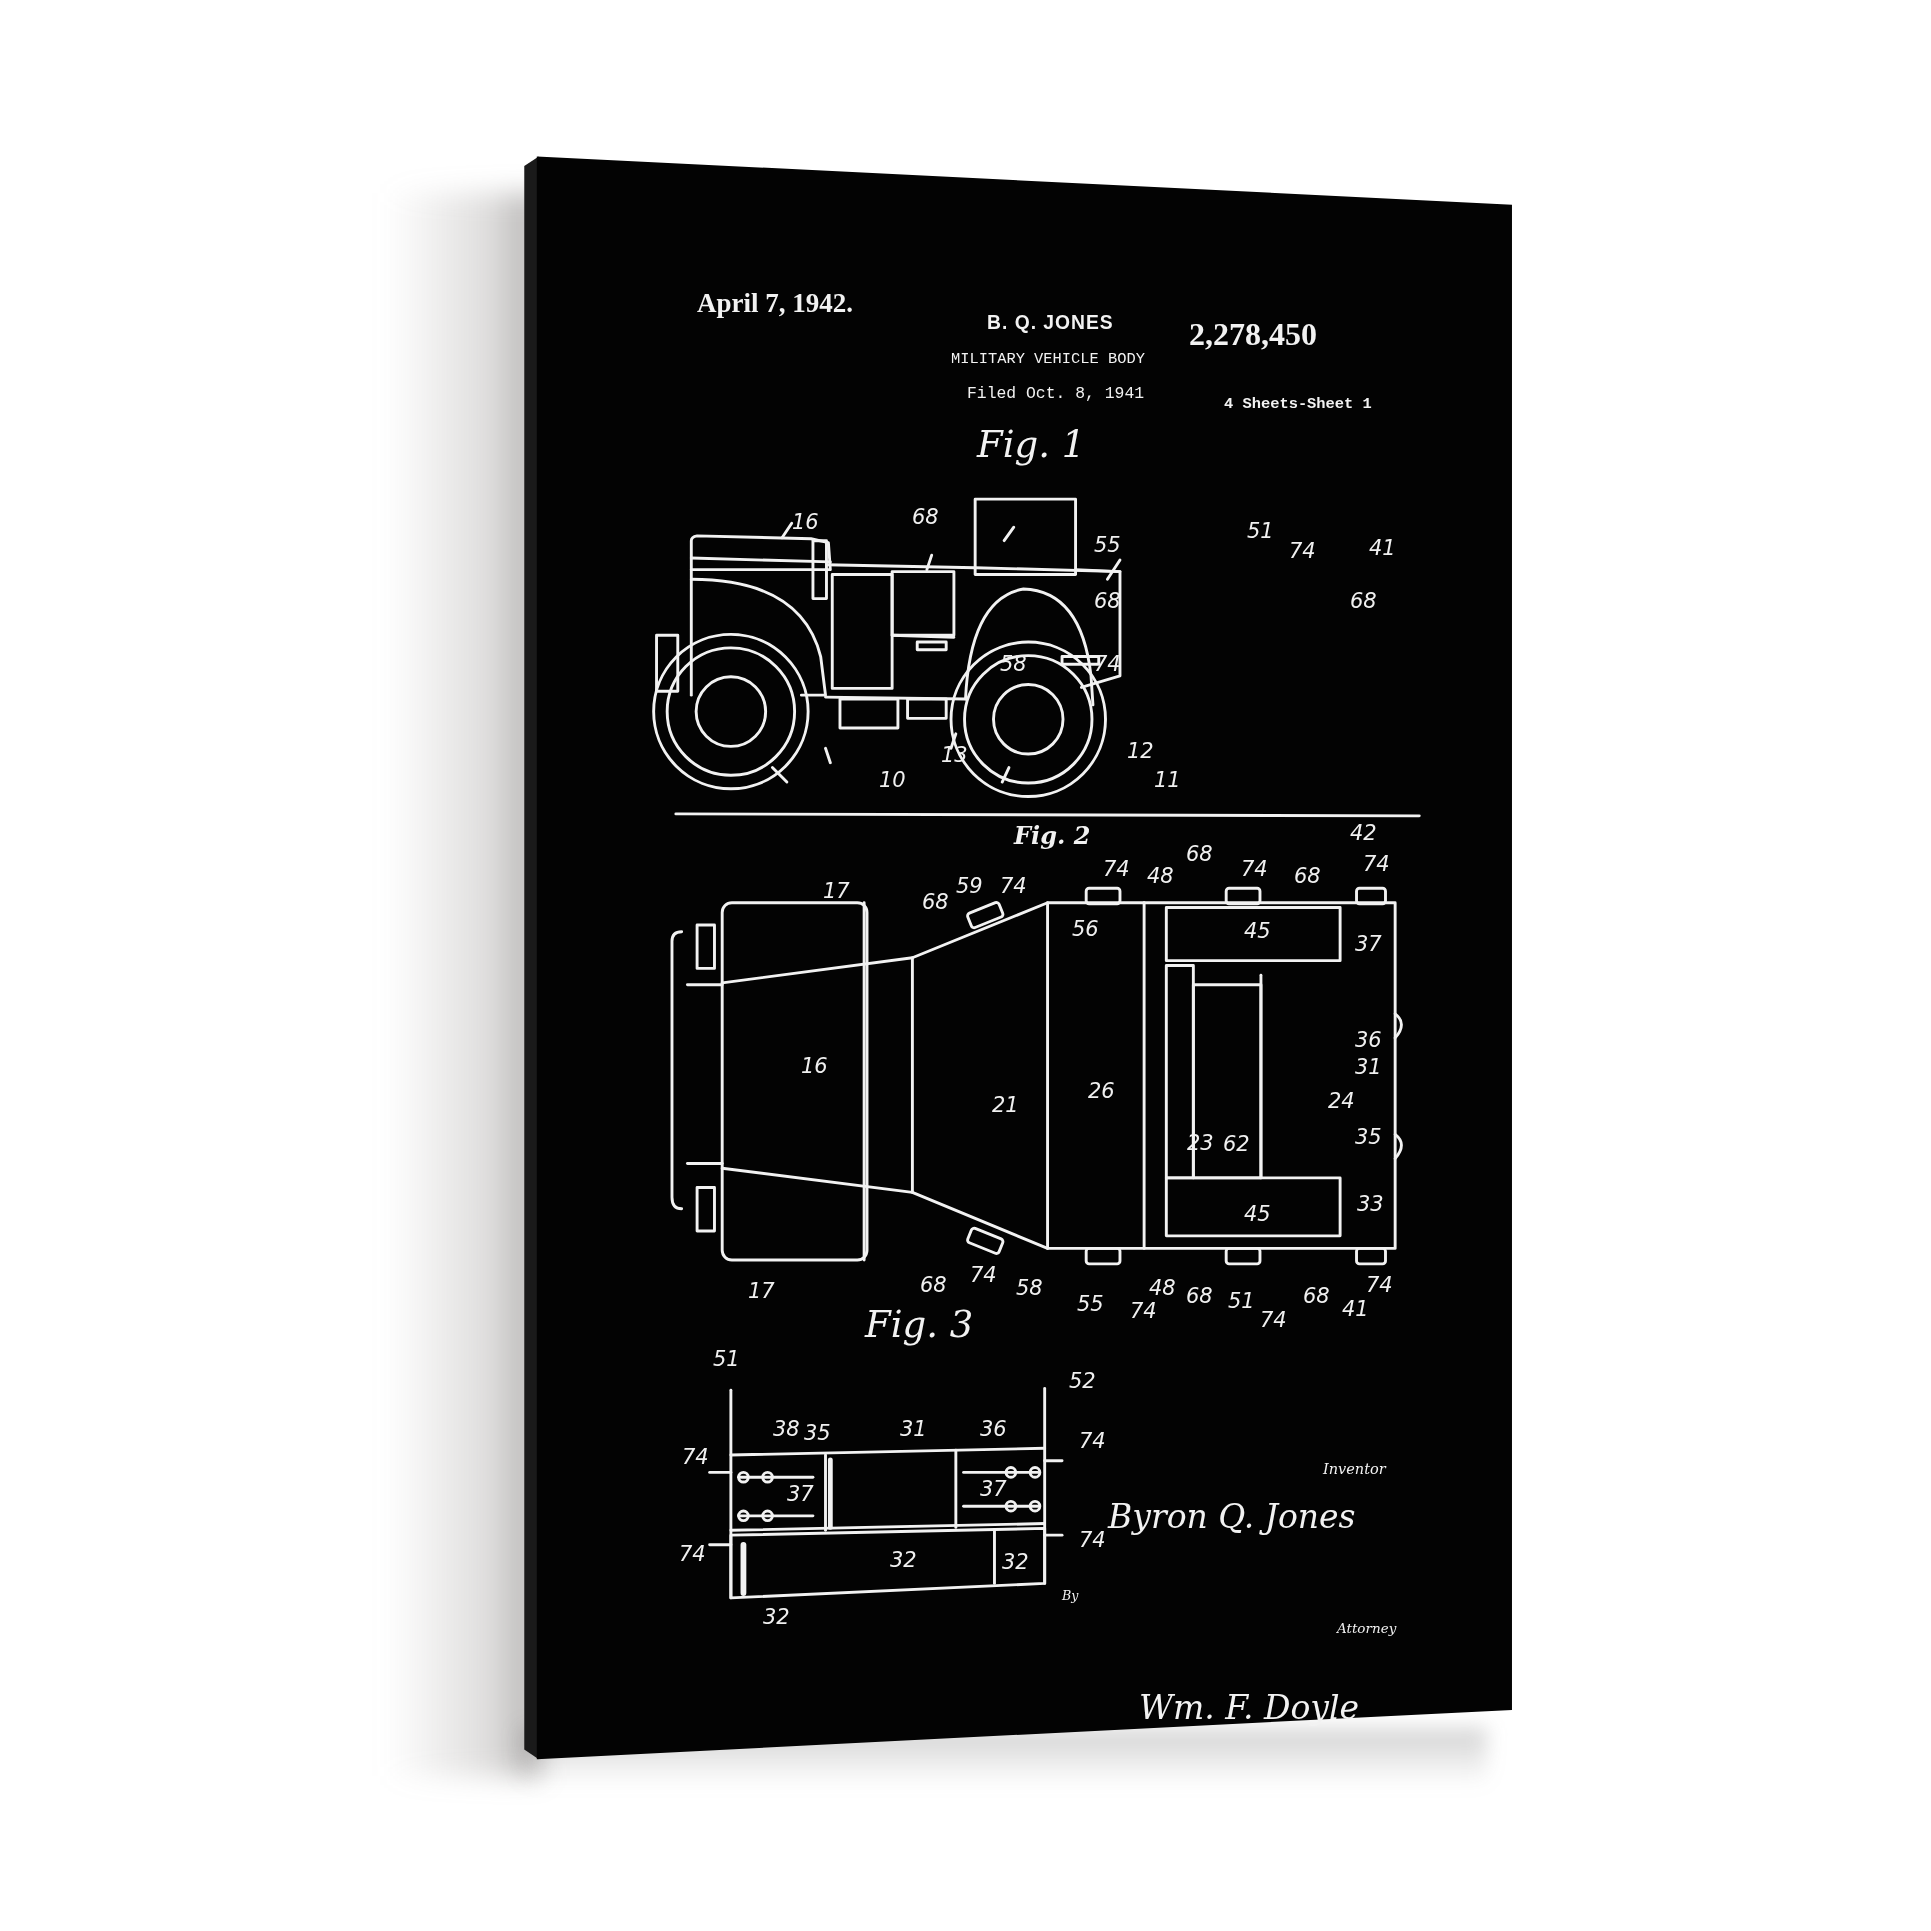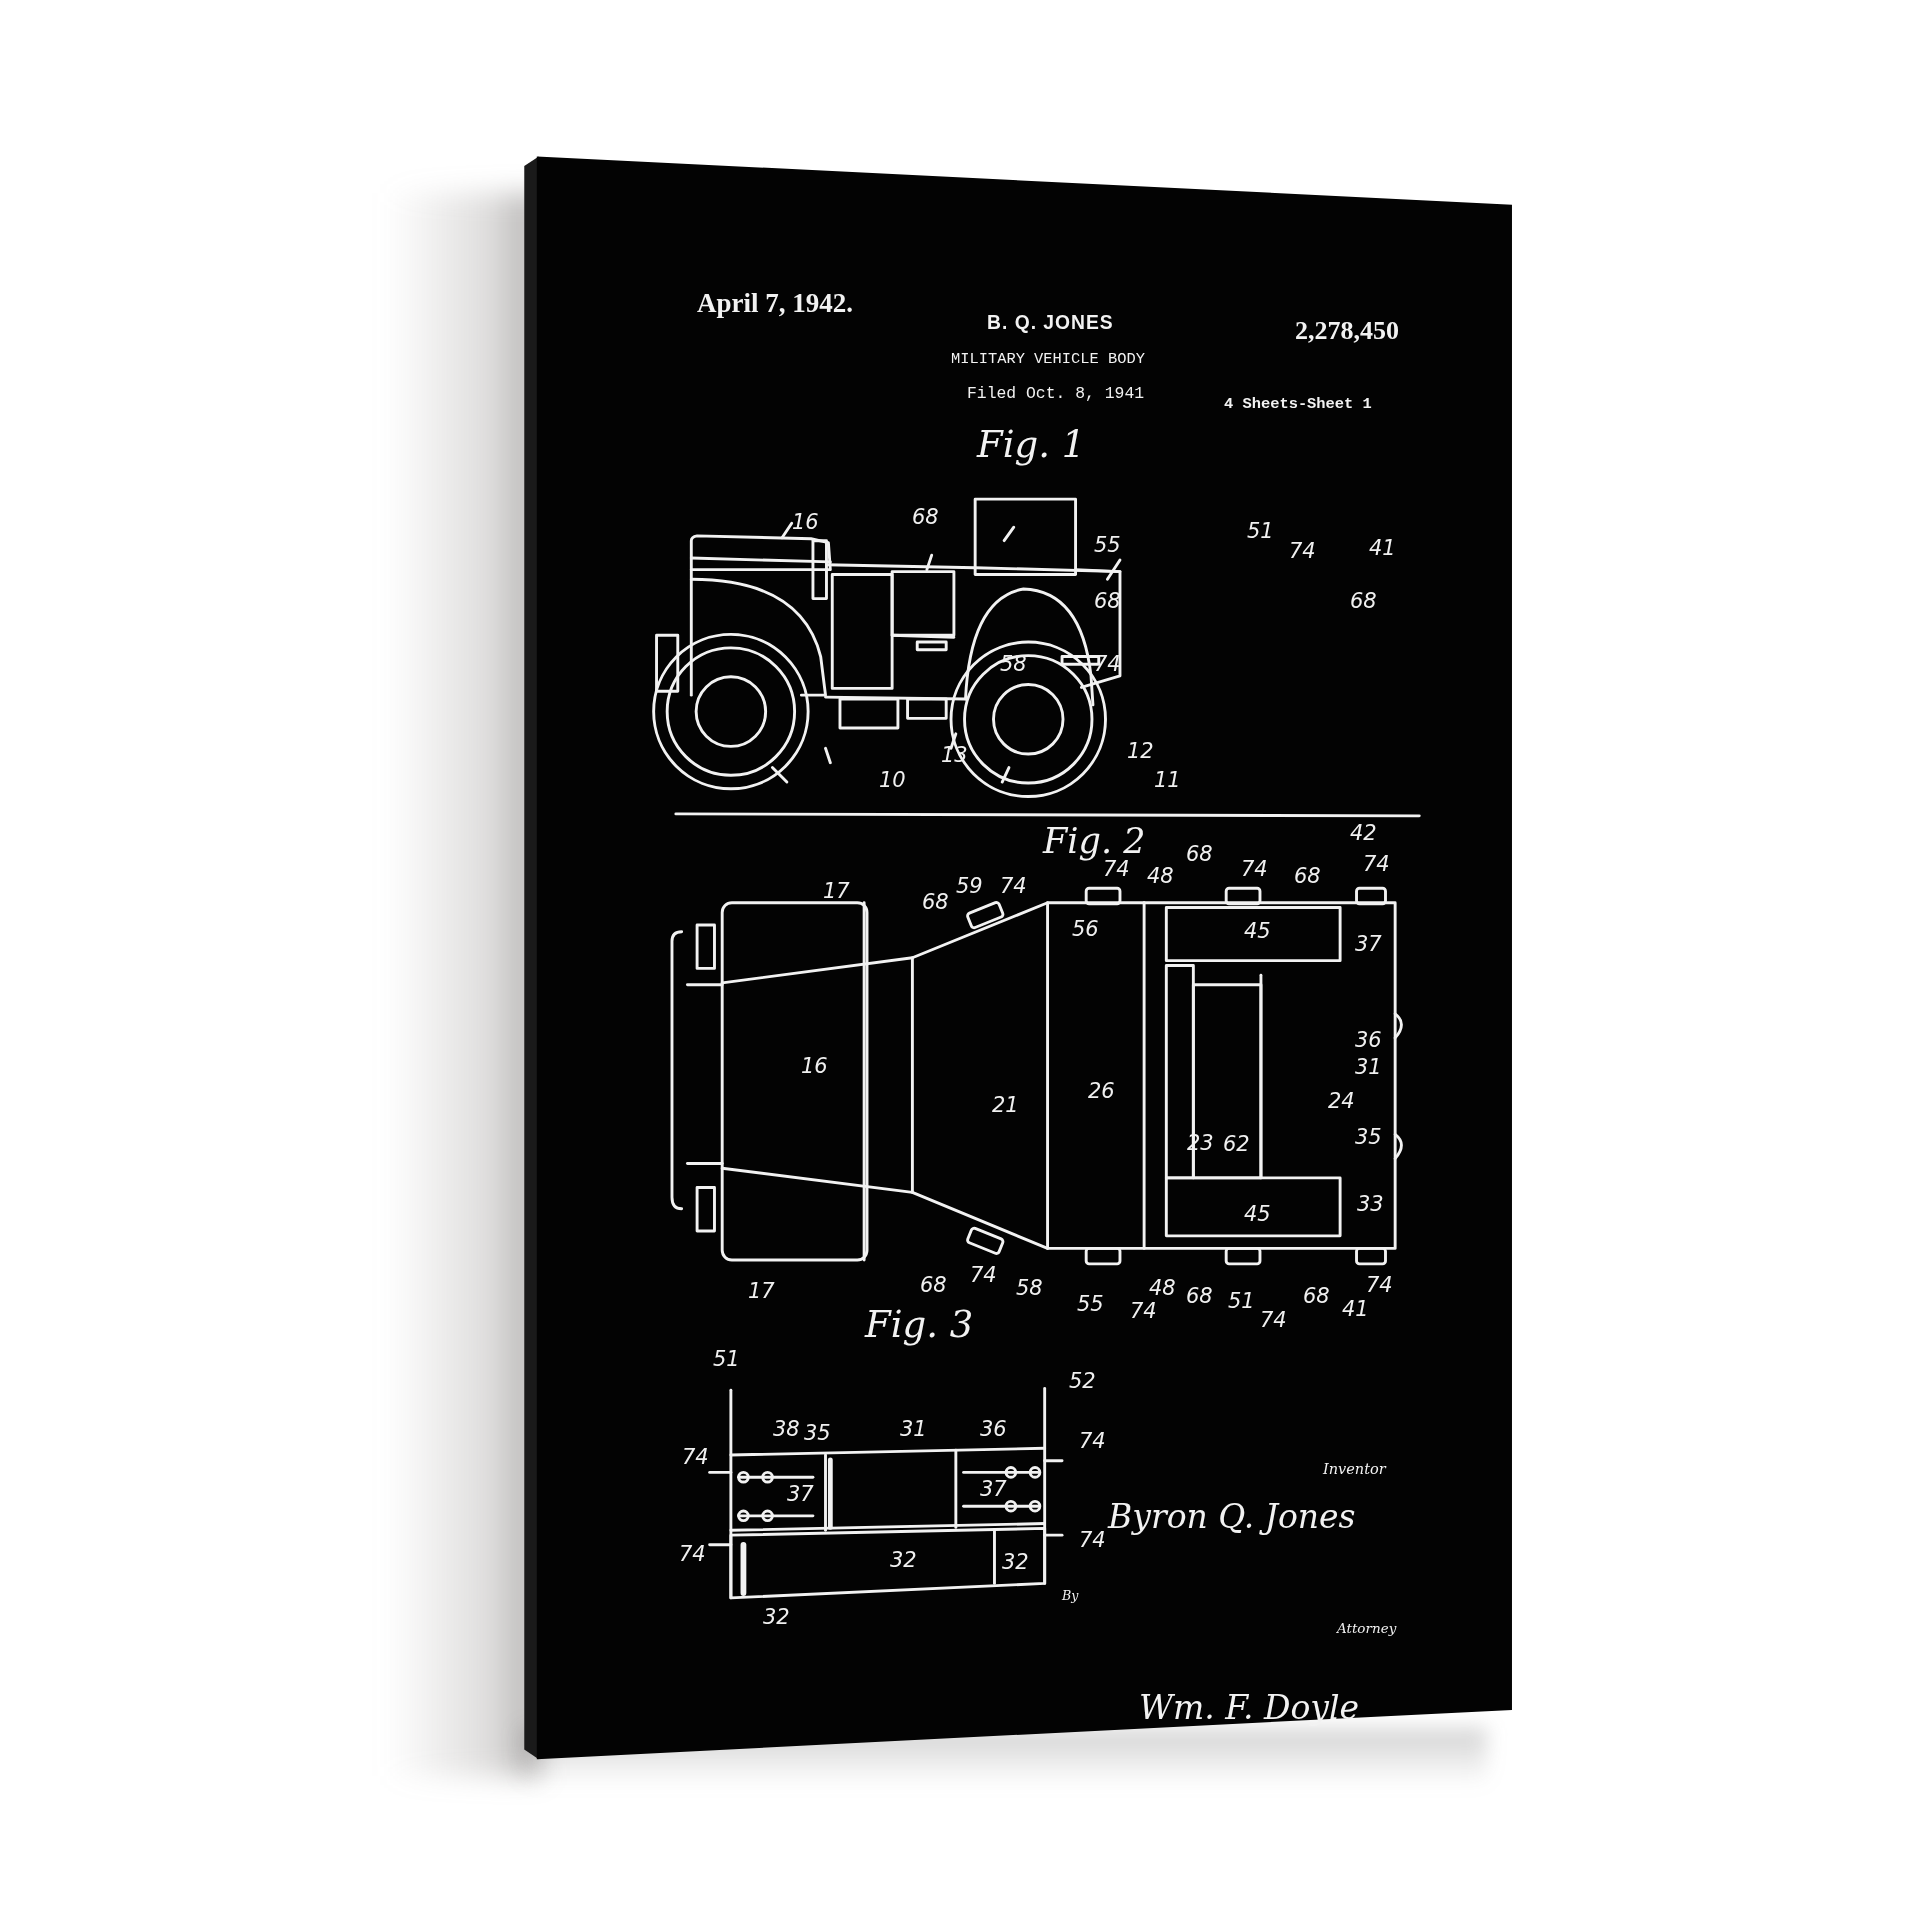--- a/index.html
+++ b/index.html
@@ -160,25 +160,25 @@
         <line x1="770" y1="1600" x2="770" y2="1650" stroke-width="6"></line>
       </g>
 
     </g>
   </svg>
 
   <div class="txt serif-bold" style="left:697px; top:288px; font-size:27px;text-align:center;">April 7, 1942.</div>
   <div class="txt sans-bold" style="left:987px; top:312px; font-size:19.3px; letter-spacing:1px;">B. Q. JONES</div>
   <div class="txt mono" style="left:951px; top:350px; font-size:15.4px; font-weight:normal;">MILITARY VEHICLE BODY</div>
   <div class="txt mono" style="left:967px; top:384px; font-size:16.4px;">Filed Oct. 8, 1941</div>
-  <div class="txt serif-bold" style="left:1295px; top:316px; font-size:26px;">2,278,450</div>
+  <div class="txt serif-bold" style="left:1189px; top:316px; font-size:32px;">2,278,450</div>
   <div class="txt mono" style="left:1224px; top:395px; font-size:15.4px; font-weight:bold;">4 Sheets-Sheet 1</div>
 
   <div class="txt script" style="left:977px; top:423px; font-size:37px;">Fig. 1</div>
-  <div class="txt script" style="left:1043px; top:821px; font-size:35px;">Fig. 2</div>
+  <div class="txt script" style="left:1014px; top:821px; font-size:24px;font-weight:bold;">Fig. 2</div>
   <div class="txt script" style="left:821px; top:1303px; font-size:37px;margin-left:44px;">Fig. 3</div>
 
   <div class="ref" style="left:792px; top:510px;">16</div>
   <div class="ref" style="left:912px; top:505px;">68</div>
   <div class="ref" style="left:1094px; top:533px;">55</div>
   <div class="ref" style="left:1247px; top:519px;">51</div>
   <div class="ref" style="left:1289px; top:539px;">74</div>
   <div class="ref" style="left:1369px; top:536px;">41</div>
   <div class="ref" style="left:1094px; top:589px;">68</div>
   <div class="ref" style="left:1350px; top:589px;">68</div>

